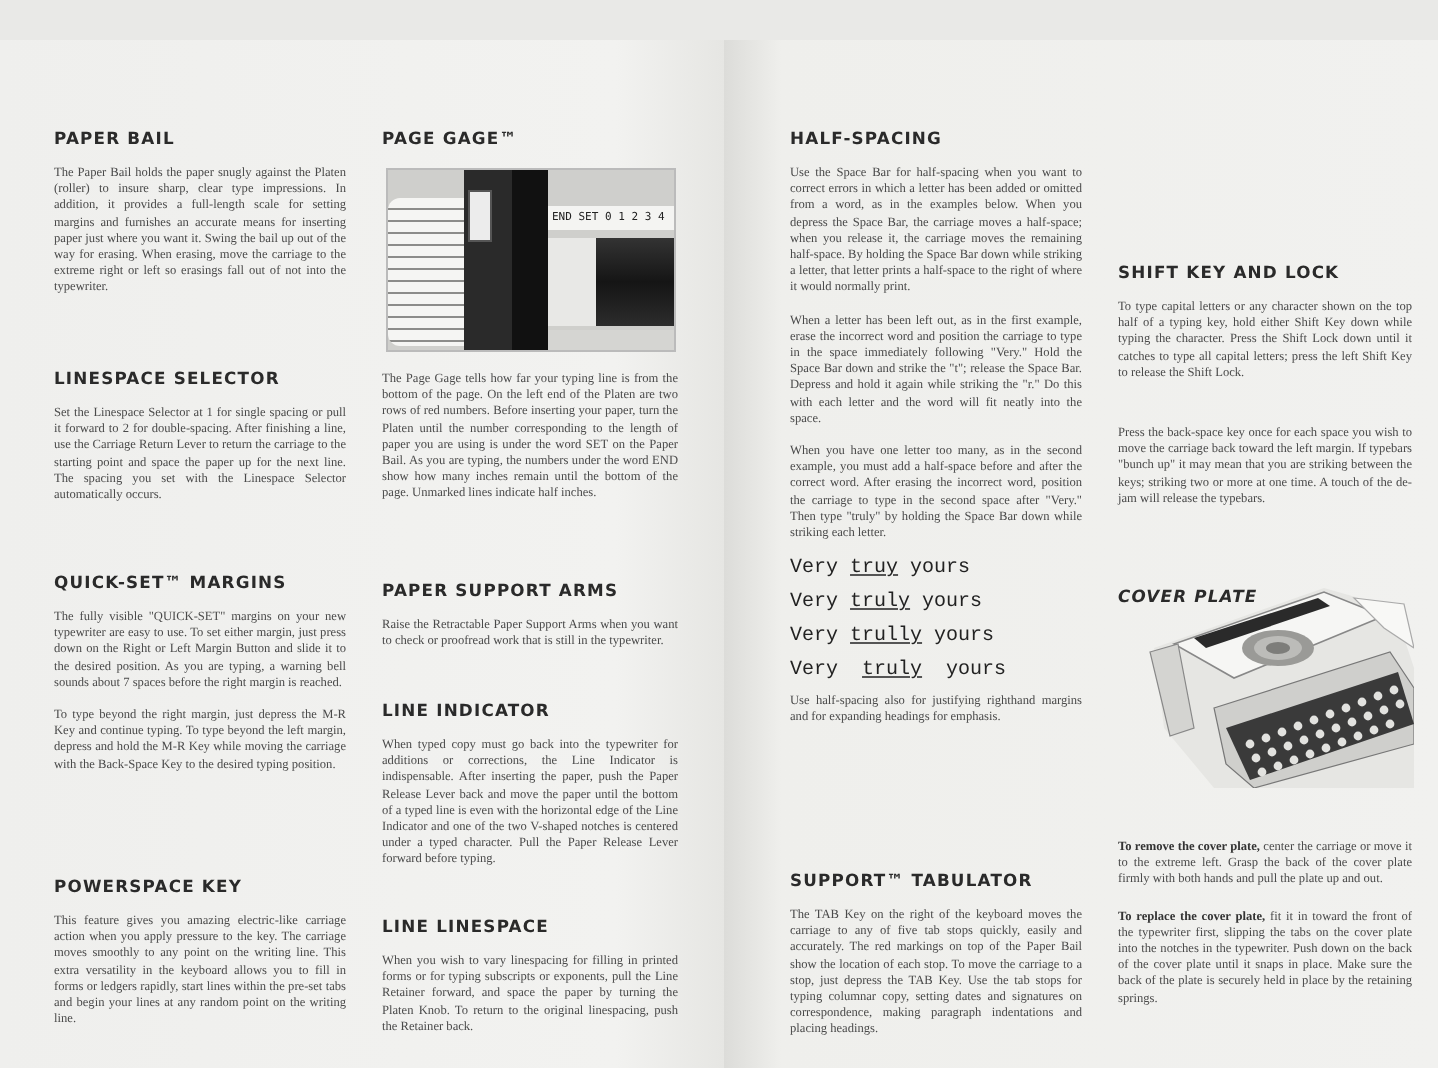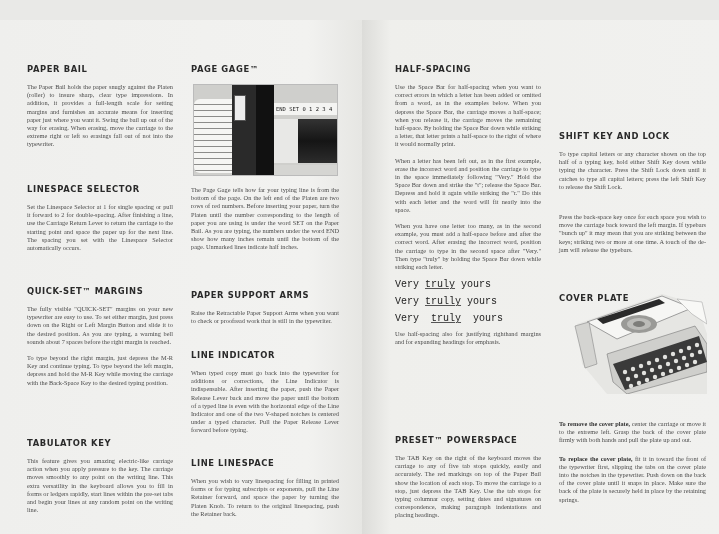--- a/index.html
+++ b/index.html
@@ -38,21 +38,21 @@
   <div class="sec" style="left:27px; top:164px; width:146px;">
     <h2>LINESPACE SELECTOR</h2>
     <p>Set the Linespace Selector at 1 for single spacing or pull it forward to 2 for double-spacing. After finishing a line, use the Carriage Return Lever to return the carriage to the starting point and space the paper up for the next line. The spacing you set with the Linespace Selector automatically occurs.</p>
   </div>
   <div class="sec" style="left:27px; top:266px; width:146px;">
     <h2>QUICK-SET™ MARGINS</h2>
     <p>The fully visible "QUICK-SET" margins on your new typewriter are easy to use. To set either margin, just press down on the Right or Left Margin Button and slide it to the desired position. As you are typing, a warning bell sounds about 7 spaces before the right margin is reached.</p>
     <p>To type beyond the right margin, just depress the M-R Key and continue typing. To type beyond the left margin, depress and hold the M-R Key while moving the carriage with the Back-Space Key to the desired typing position.</p>
   </div>
   <div class="sec" style="left:27px; top:418px; width:146px;">
-    <h2>TABULATOR KEY</h2>
+    <h2>POWERSPACE KEY</h2>
     <p>This feature gives you amazing electric-like carriage action when you apply pressure to the key. The carriage moves smoothly to any point on the writing line. This extra versatility in the keyboard allows you to fill in forms or ledgers rapidly, start lines within the pre-set tabs and begin your lines at any random point on the writing line.</p>
   </div>
 
   <div class="sec" style="left:191px; top:44px; width:148px;">
     <h2>PAGE GAGE™</h2>
   </div>
   <div class="photo-gage">
     <div class="pg-drum"></div>
     <div class="pg-dark"></div>
     <div class="pg-dark2"></div>
@@ -80,38 +80,39 @@
   <div class="pagenum" style="left:178px; top:517px;">3</div>
 </div>
 
 <div class="page right">
 
   <div class="sec" style="left:33px; top:44px; width:146px;">
     <h2>HALF-SPACING</h2>
     <p>Use the Space Bar for half-spacing when you want to correct errors in which a letter has been added or omitted from a word, as in the examples below. When you depress the Space Bar, the carriage moves a half-space; when you release it, the carriage moves the remaining half-space. By holding the Space Bar down while striking a letter, that letter prints a half-space to the right of where it would normally print.</p>
     <p>When a letter has been left out, as in the first example, erase the incorrect word and position the carriage to type in the space immediately following "Very." Hold the Space Bar down and strike the "t"; release the Space Bar. Depress and hold it again while striking the "r." Do this with each letter and the word will fit neatly into the space.</p>
     <p>When you have one letter too many, as in the second example, you must add a half-space before and after the correct word. After erasing the incorrect word, position the carriage to type in the second space after "Very." Then type "truly" by holding the Space Bar down while striking each letter.</p>
+    <div class="typo"><span>Very </span><u>truy</u><span> yours</span></div>
     <div class="typo"><span>Very </span><u>truly</u><span> yours</span></div>
     <div class="typo"><span>Very </span><u>trully</u><span> yours</span></div>
     <div class="typo"><span>Very  </span><u>truly</u><span>  yours</span></div>
     <p>Use half-spacing also for justifying righthand margins and for expanding headings for emphasis.</p>
   </div>
   <div class="sec" style="left:33px; top:415px; width:146px;">
-    <h2>PRESET™ POWERSPACE</h2>
+    <h2>SUPPORT™ TABULATOR</h2>
     <p>The TAB Key on the right of the keyboard moves the carriage to any of five tab stops quickly, easily and accurately. The red markings on top of the Paper Bail show the location of each stop. To move the carriage to a stop, just depress the TAB Key. Use the tab stops for typing columnar copy, setting dates and signatures on correspondence, making paragraph indentations and placing headings.</p>
   </div>
 
   <div class="sec" style="left:197px; top:111px; width:147px;">
     <h2>SHIFT KEY AND LOCK</h2>
     <p>To type capital letters or any character shown on the top half of a typing key, hold either Shift Key down while typing the character. Press the Shift Lock down until it catches to type all capital letters; press the left Shift Key to release the Shift Lock.</p>
   </div>
   <div class="sec" style="left:197px; top:193px; width:147px;">
     <p>Press the back-space key once for each space you wish to move the carriage back toward the left margin. If typebars "bunch up" it may mean that you are striking between the keys; striking two or more at one time. A touch of the de-jam will release the typebars.</p>
   </div>
-  <div class="sec" style="left:197px; top:273px; width:147px;">
+  <div class="sec" style="left:197px; top:273px; width:147px;font-style:italic;">
     <h2>COVER PLATE</h2>
   </div>
   <div class="sec" style="left:197px; top:400px; width:147px;">
     <p><b class="lead">To remove the cover plate,</b><span> center the carriage or move it to the extreme left. Grasp the back of the cover plate firmly with both hands and pull the plate up and out.</span></p>
     <p style="margin-top:10px;"><b class="lead">To replace the cover plate,</b><span> fit it in toward the front of the typewriter first, slipping the tabs on the cover plate into the notches in the typewriter. Push down on the back of the cover plate until it snaps in place. Make sure the back of the plate is securely held in place by the retaining springs.</span></p>
   </div>
   <div class="pagenum" style="left:182px; top:519px;">4</div>
 </div>
 
 <svg class="photo-cover" viewBox="0 0 140 100">

